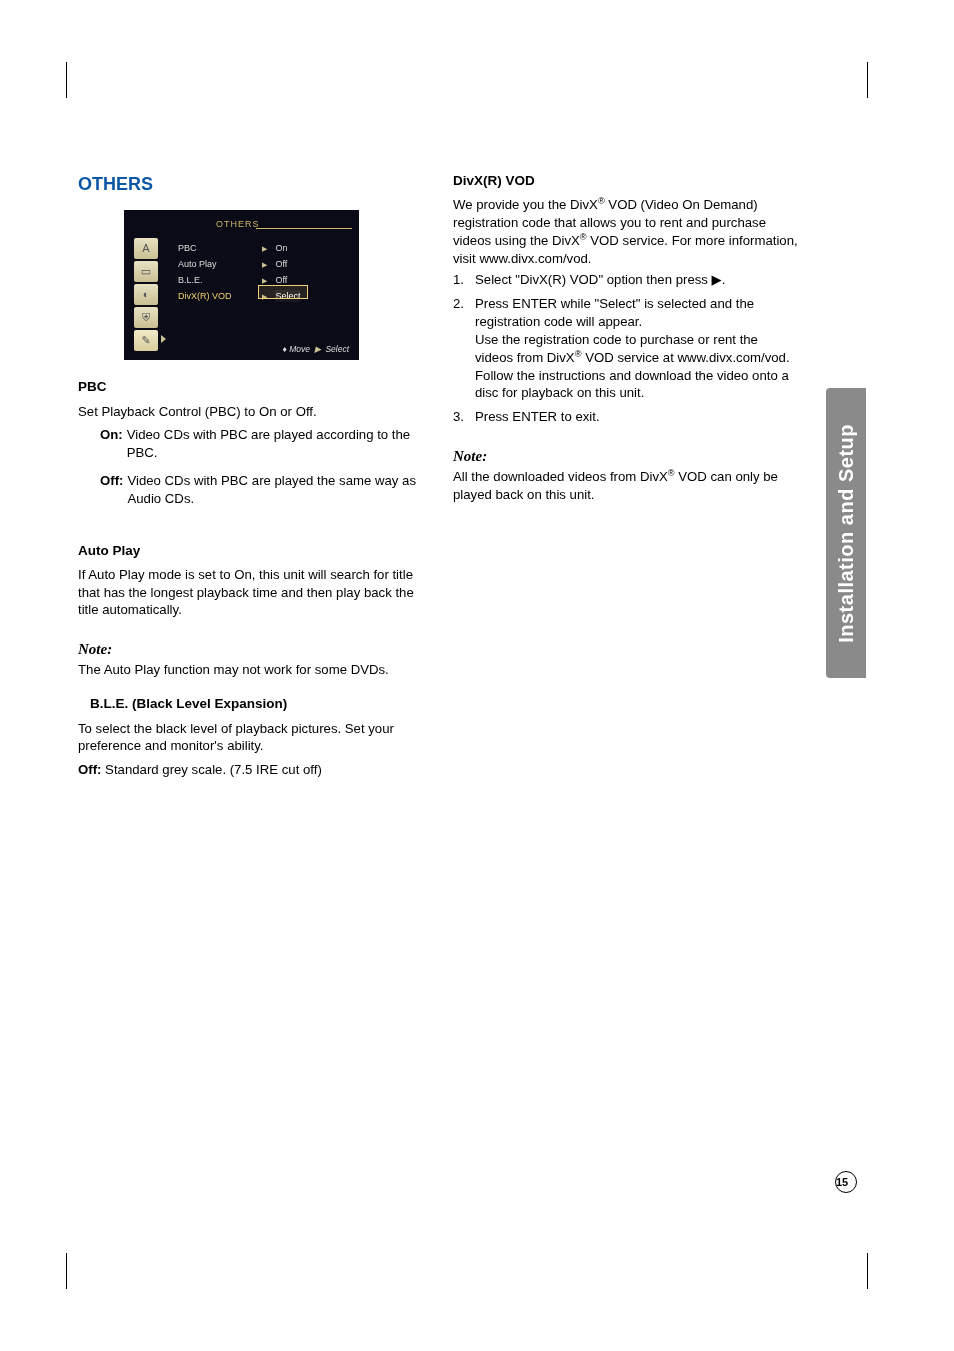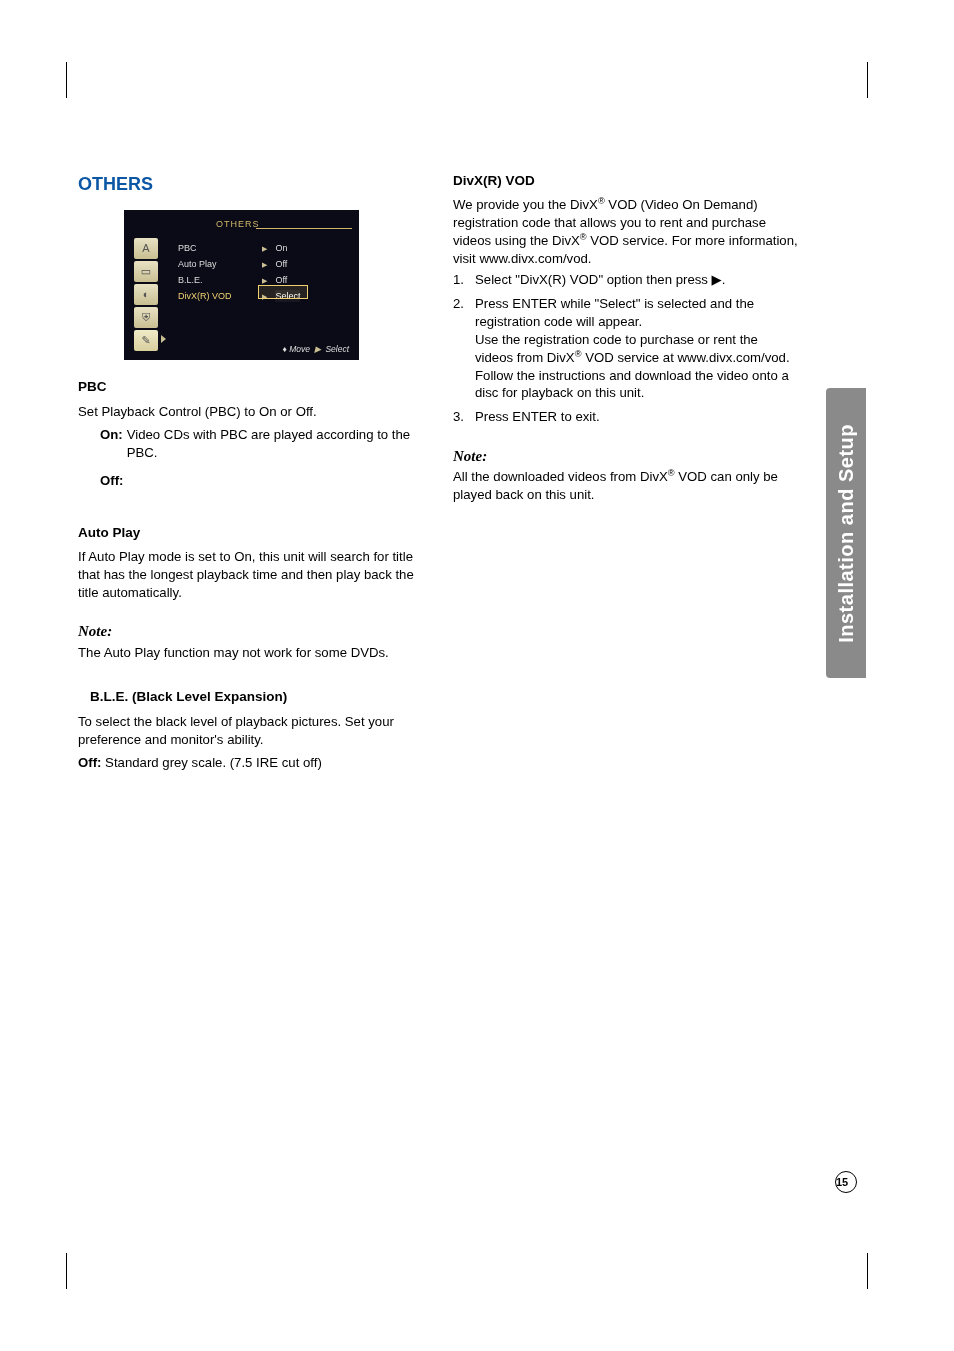--- a/index.html
+++ b/index.html
@@ -122,29 +122,30 @@
 
       <div class="subhead">PBC</div>
       <p>Set Playback Control (PBC) to On or Off.</p>
       <div class="def-list">
         <div class="def-item">
           <span class="def-term">On:</span>
           <span class="def-desc">Video CDs with PBC are played according to the PBC.</span>
         </div>
         <div class="def-item">
           <span class="def-term">Off:</span>
+          <span class="def-desc">Video CDs with PBC are played the same way as Audio CDs.</span>
         </div>
       </div>
 
       <div class="subhead" style="margin-top:34px;">Auto Play</div>
       <p class="para-block">If Auto Play mode is set to On, this unit will search for title that has the longest playback time and then play back the title automatically.</p>
       <div class="note-label">Note:</div>
       <p>The Auto Play function may not work for some DVDs.</p>
 
-      <div class="subhead" style="margin-top:27px;padding-left:12px;">B.L.E. (Black Level Expansion)</div>
+      <div class="subhead" style="margin-top:16px;padding-left:12px;">B.L.E. (Black Level Expansion)</div>
       <p class="para-block">To select the black level of playback pictures. Set your preference and monitor's ability.</p>
       <p class="para-block"><b>Off:</b> <span>Standard grey scale. (7.5 IRE cut off)</span></p>
     </div>
 
     <div class="col">
       <div class="subhead" style="margin-top:0;">DivX(R) VOD</div>
       <p>
         <span>We provide you the DivX</span><sup>®</sup><span> VOD (Video On Demand) registration code that allows you to rent and purchase videos using the DivX</span><sup>®</sup><span> VOD service. For more information, visit www.divx.com/vod.</span>
       </p>
       <ol class="steps">

